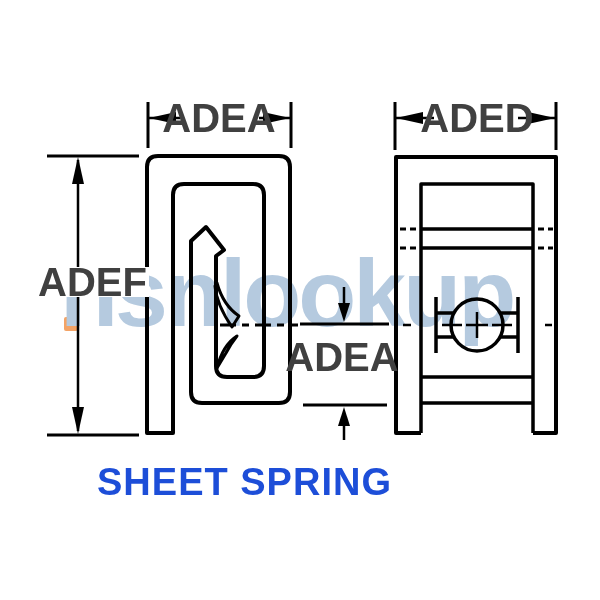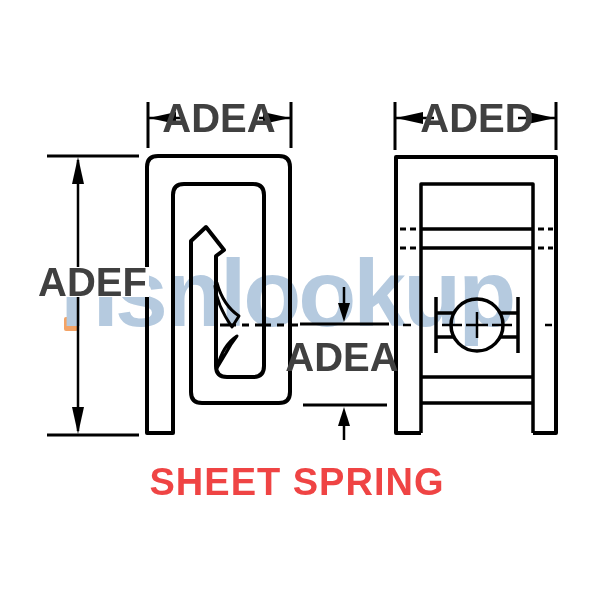--- a/index.html
+++ b/index.html
@@ -4,22 +4,22 @@
 <style>
   html,body{margin:0;padding:0;background:#fff;}
   #stage{position:relative;width:600px;height:600px;background:#fff;overflow:hidden;
          font-family:"Liberation Sans", sans-serif;}
   .wm-text{position:absolute;left:60px;top:246px;font-size:95px;font-weight:bold;
            letter-spacing:-3px;line-height:95px;white-space:nowrap;user-select:none;}
   .wm-square{position:absolute;left:64px;top:317px;width:14px;height:14px;border-radius:2px;}
   svg{position:absolute;left:0;top:0;z-index:2;}
   .dim-label{position:absolute;z-index:3;font-weight:bold;font-size:40px;color:#404040;
              text-align:center;line-height:30px;white-space:nowrap;}
-  .title-label{position:absolute;z-index:3;font-weight:bold;font-size:38px;color:#ef4444;
-               text-align:center;line-height:38px;letter-spacing:1px;white-space:nowrap;}
+  .title-label{position:absolute;z-index:3;font-weight:bold;font-size:38px;color:#1d4ed8;
+               text-align:left;line-height:38px;letter-spacing:1px;white-space:nowrap;}
   .wm-layer{position:absolute;left:0;top:0;width:600px;height:600px;z-index:1;}
   #acvn-label{background:#fff;padding:0 2px;}
 </style>
 </head>
 <body>
 
 <div id="stage" style="background: rgb(255, 255, 255);">
 
   <div class="wm-layer">
     <div class="wm-square" style="background: rgb(243, 163, 102);"></div>

